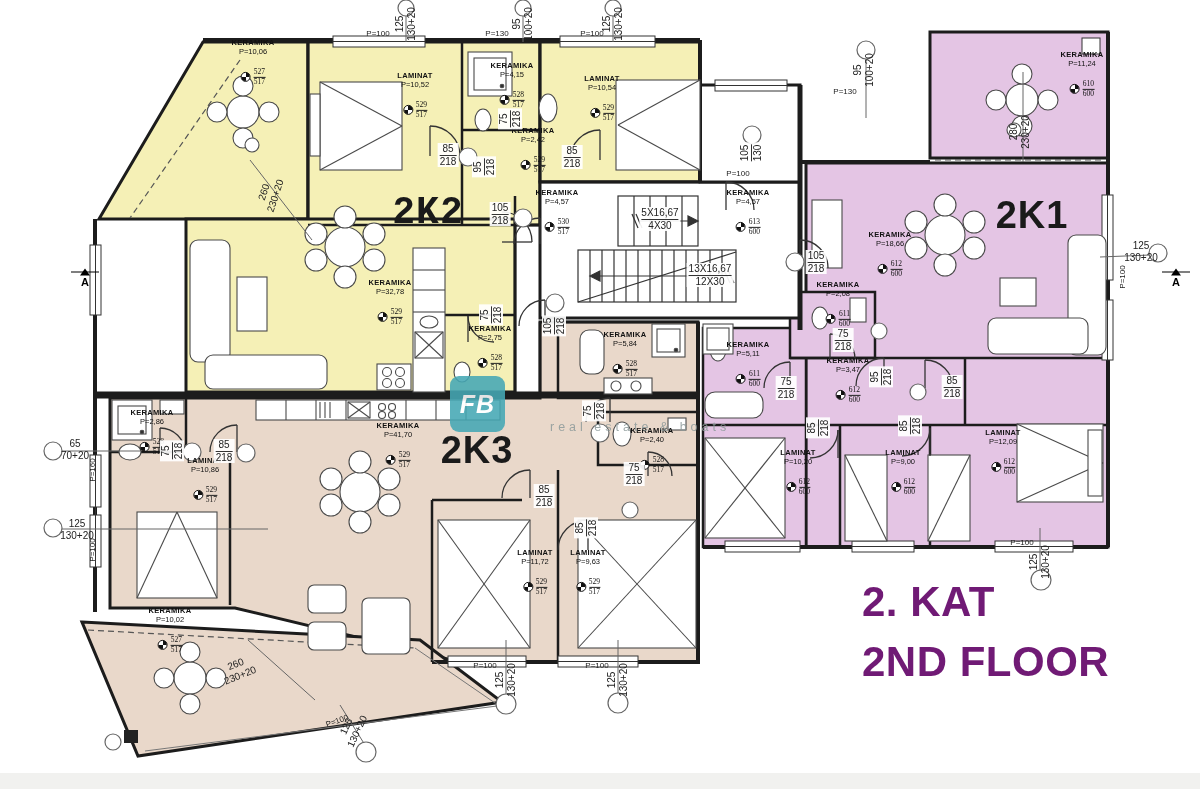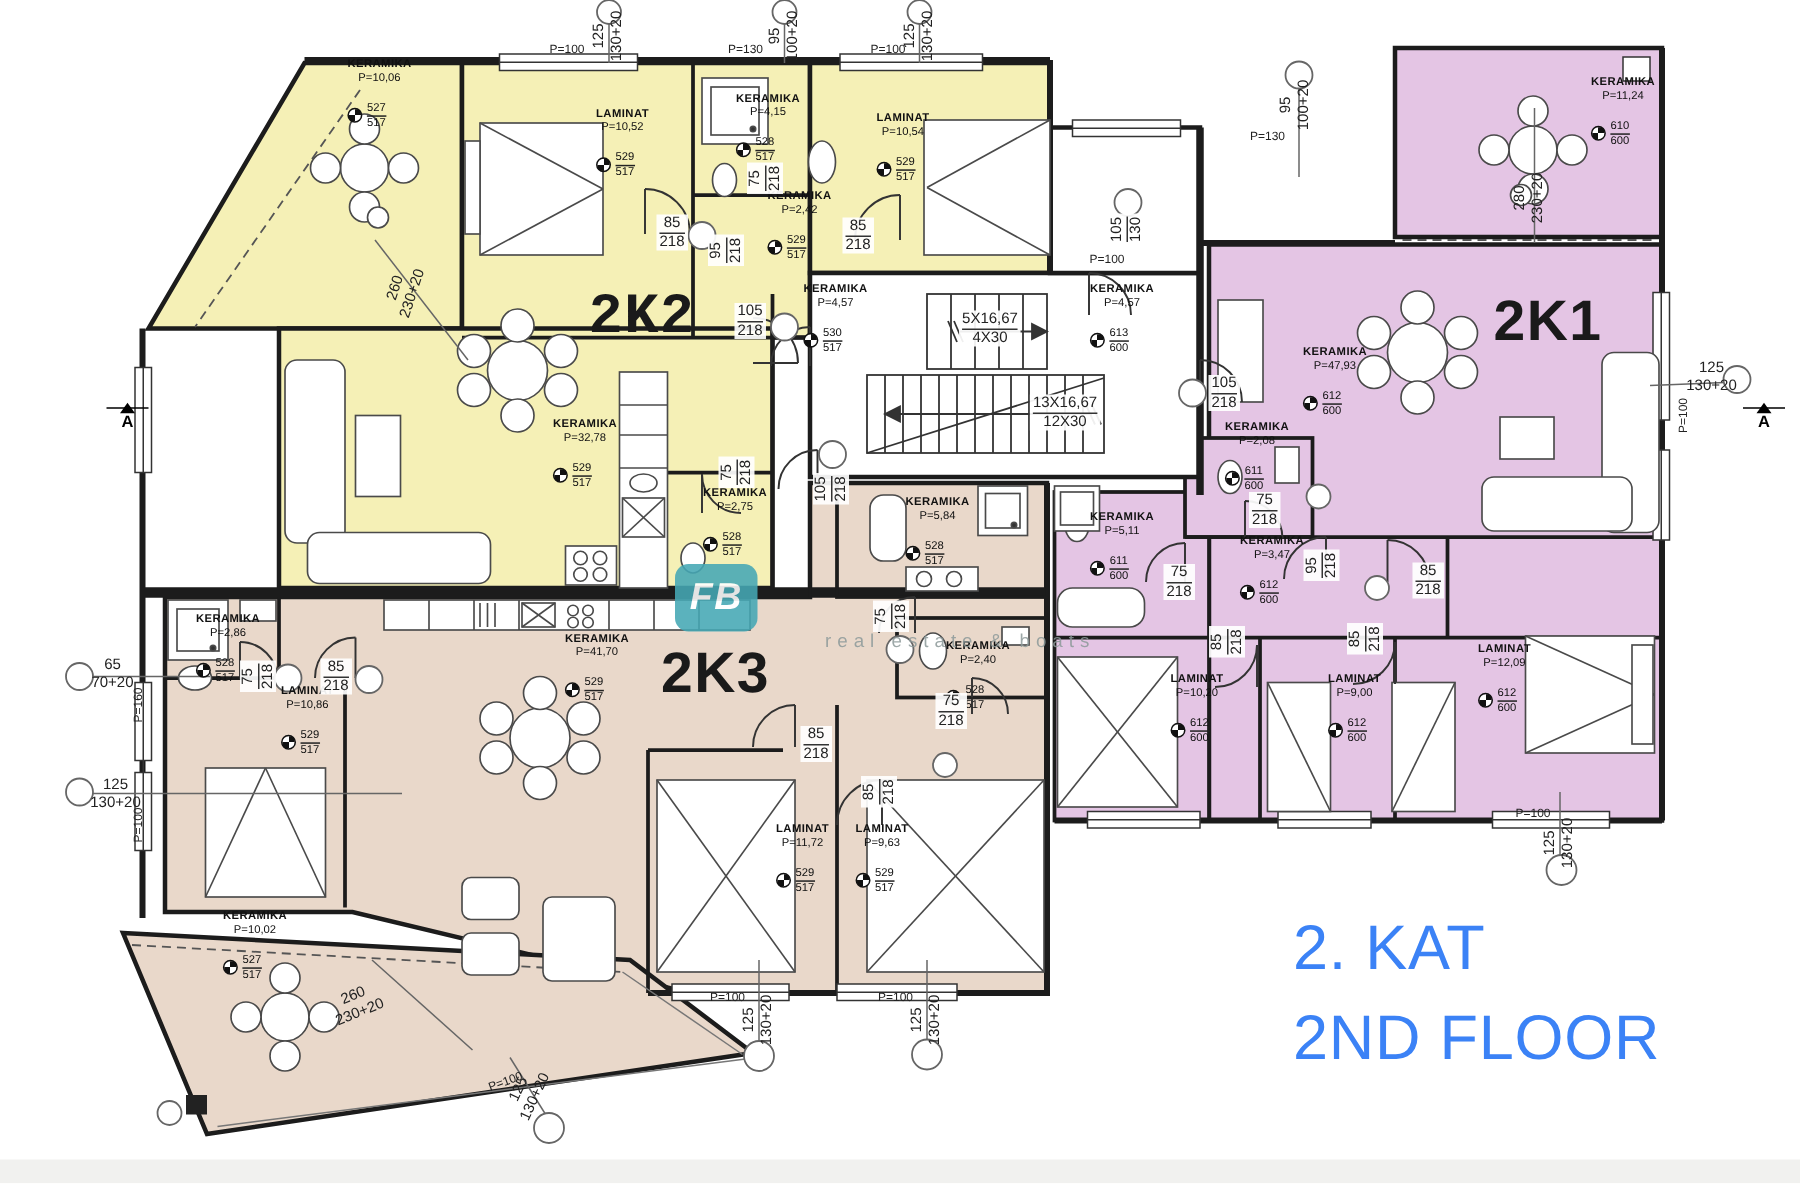--- a/index.html
+++ b/index.html
@@ -6,49 +6,49 @@
   #stage{position:relative;width:1200px;height:789px;background:#fff;overflow:hidden;
          font-family:"Liberation Sans",sans-serif;color:#141414;}
   #stage svg{position:absolute;left:0;top:0;z-index:1;}
   #overlay{position:absolute;left:0;top:0;width:100%;height:100%;z-index:4;}
   #overlay > div{position:absolute;transform:translate(-50%,-50%);}
 
   .apt{font-size:38px;font-weight:800;letter-spacing:1px;color:#1a1a1a;white-space:nowrap;}
 
   .rlab{font-size:7.5px;line-height:1.2;text-align:center;color:#111;white-space:nowrap;}
   .rlab .m{font-weight:700;letter-spacing:.3px;}
-  .rlab .lv{display:flex;align-items:center;justify-content:flex-start;gap:3px;margin-top:12px;}
+  .rlab .lv{display:flex;align-items:center;justify-content:center;gap:3px;margin-top:12px;font-family:Liberation Serif, serif;}
   .rlab .q{width:8px;height:8px;border-radius:50%;border:1px solid #111;display:inline-block;
            background:conic-gradient(#111 0 25%,#fff 25% 50%,#111 50% 75%,#fff 75% 100%);}
   .fr b,.fr i{display:block;font-style:normal;font-weight:400;font-size:7.5px;line-height:1.15;}
   .fr b{border-bottom:1px solid #222;}
 
   .ddim{font-size:10px;line-height:1.15;text-align:center;background:rgba(255,255,255,.92);
         padding:0 2px;color:#222;white-space:nowrap;}
   .ddim b,.ddim i{display:block;font-style:normal;font-weight:400;}
   .ddim b{border-bottom:1px solid #333;}
 
   .edim{font-size:10px;line-height:1.2;text-align:center;color:#222;white-space:nowrap;}
   .wtxt{font-size:8px;color:#222;white-space:nowrap;}
 
   .sec{font-size:11px;font-weight:700;text-align:center;line-height:1;color:#000;}
   .sec .tri{display:block;width:0;height:0;margin:0 auto 1px auto;
             border-left:5px solid transparent;border-right:5px solid transparent;border-bottom:7px solid #000;}
   .sec::before{content:"";position:absolute;left:-9px;right:-9px;top:3px;border-top:1.6px solid #000;}
 
-  .wm-logo{position:absolute;left:450px;top:376px;width:55px;height:45px;z-index:5;opacity:.88;
+  .wm-logo{position:absolute;left:450px;top:376px;width:55px;height:56px;z-index:5;opacity:.88;
            background:#45a8b5;border-radius:9px;display:flex;align-items:center;justify-content:center;
            color:#fff;font-weight:800;font-style:italic;font-size:25px;letter-spacing:1px;}
   .wm-brand{position:absolute;left:534px;top:375px;z-index:5;font-size:17px;font-weight:700;
             color:#3fa9b8;letter-spacing:9px;opacity:.8;white-space:nowrap;}
   .wm-tag{position:absolute;left:550px;top:420px;z-index:5;font-size:12.5px;color:#8d9a9a;
           letter-spacing:4px;opacity:.85;white-space:nowrap;}
 
-  .title{position:absolute;left:862px;top:602px;z-index:6;font-size:42px;font-weight:400;
-         line-height:1.42;color:#3b82f6;letter-spacing:.5px;}
+  .title{position:absolute;left:862px;top:572px;z-index:6;font-size:42px;font-weight:700;
+         line-height:1.42;color:#701a75;letter-spacing:.5px;}
   .strip{position:absolute;left:0;top:773px;width:1200px;height:16px;background:#f1f1ef;z-index:2;}
 </style>
 </head>
 <body>
 
 <div id="stage">
 
 <svg width="1200" height="789" viewBox="0 0 1200 789">
   <defs>
     <g id="tbl6">
@@ -517,21 +517,21 @@
     <div class="lv">
       <span class="q"></span>
       <span class="fr">
             <b>610</b>
             <i>600</i>
           </span>
     </div>
   </div>
       <div class="rlab" style="left: 890px; top: 254px; transform: translate(-50%, -50%);">
     <div class="m">KERAMIKA</div>
-    <div class="a">P=47,93</div>
+    <div class="a">P=18,66</div>
     <div class="lv">
       <span class="q"></span>
       <span class="fr">
             <b>612</b>
             <i>600</i>
           </span>
     </div>
   </div>
       <div class="rlab" style="left: 838px; top: 304px; transform: translate(-50%, -50%);">
     <div class="m">KERAMIKA</div>

